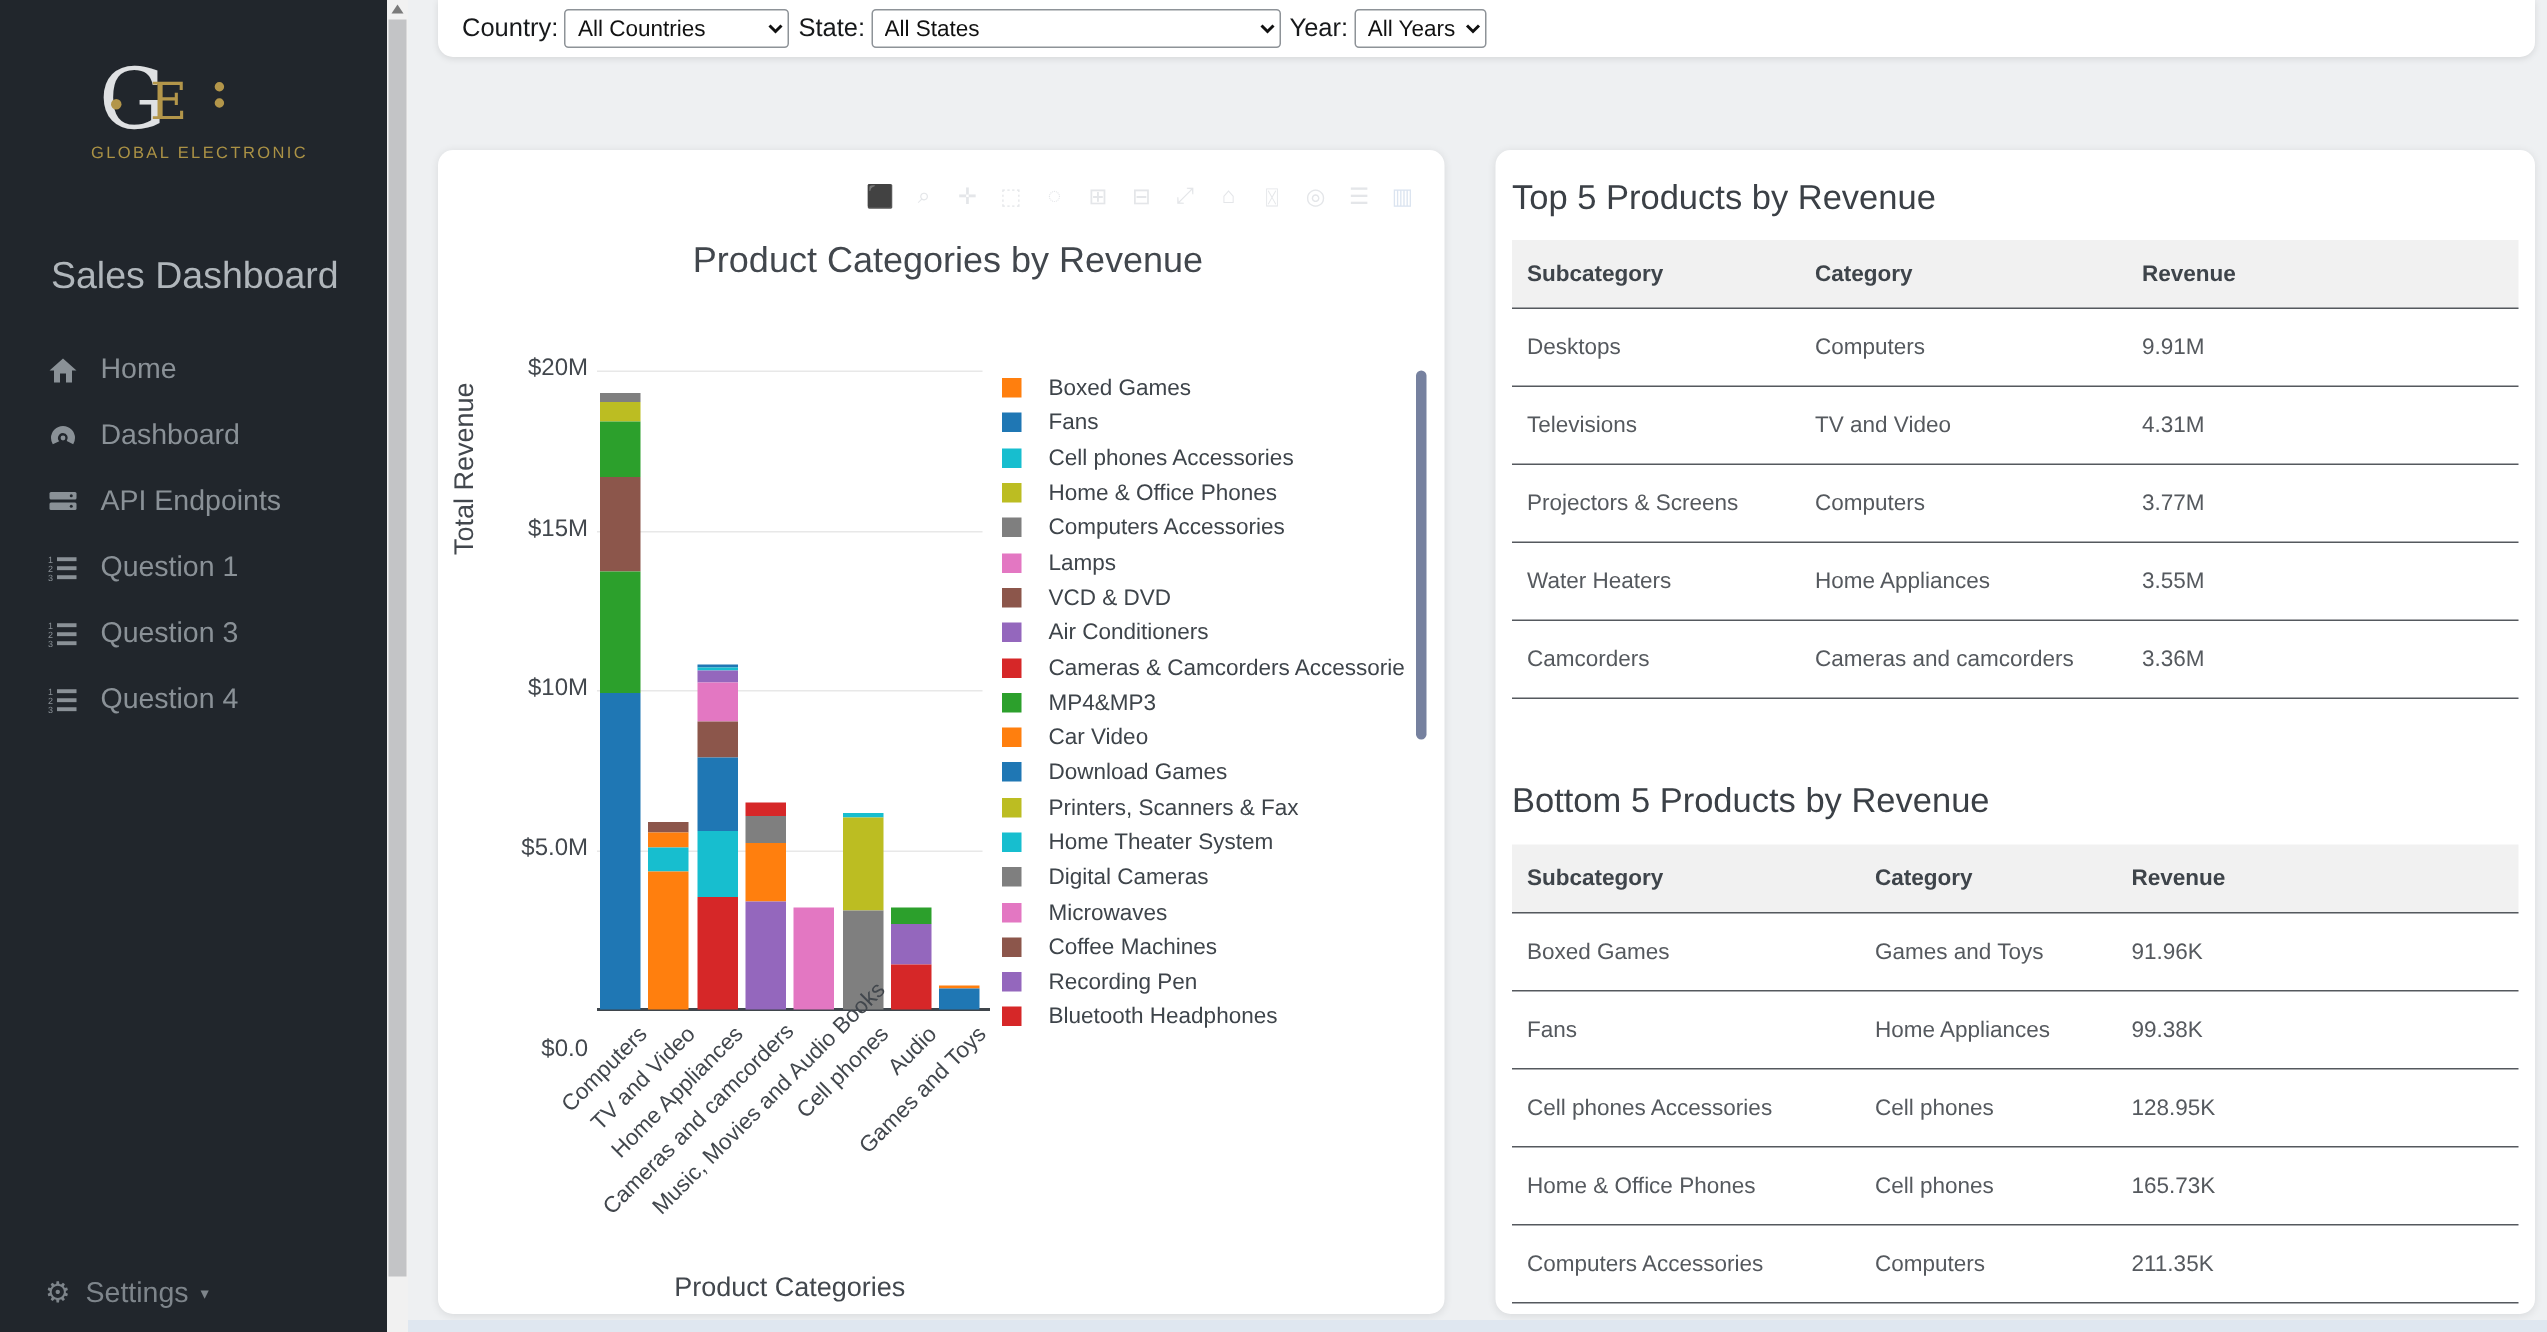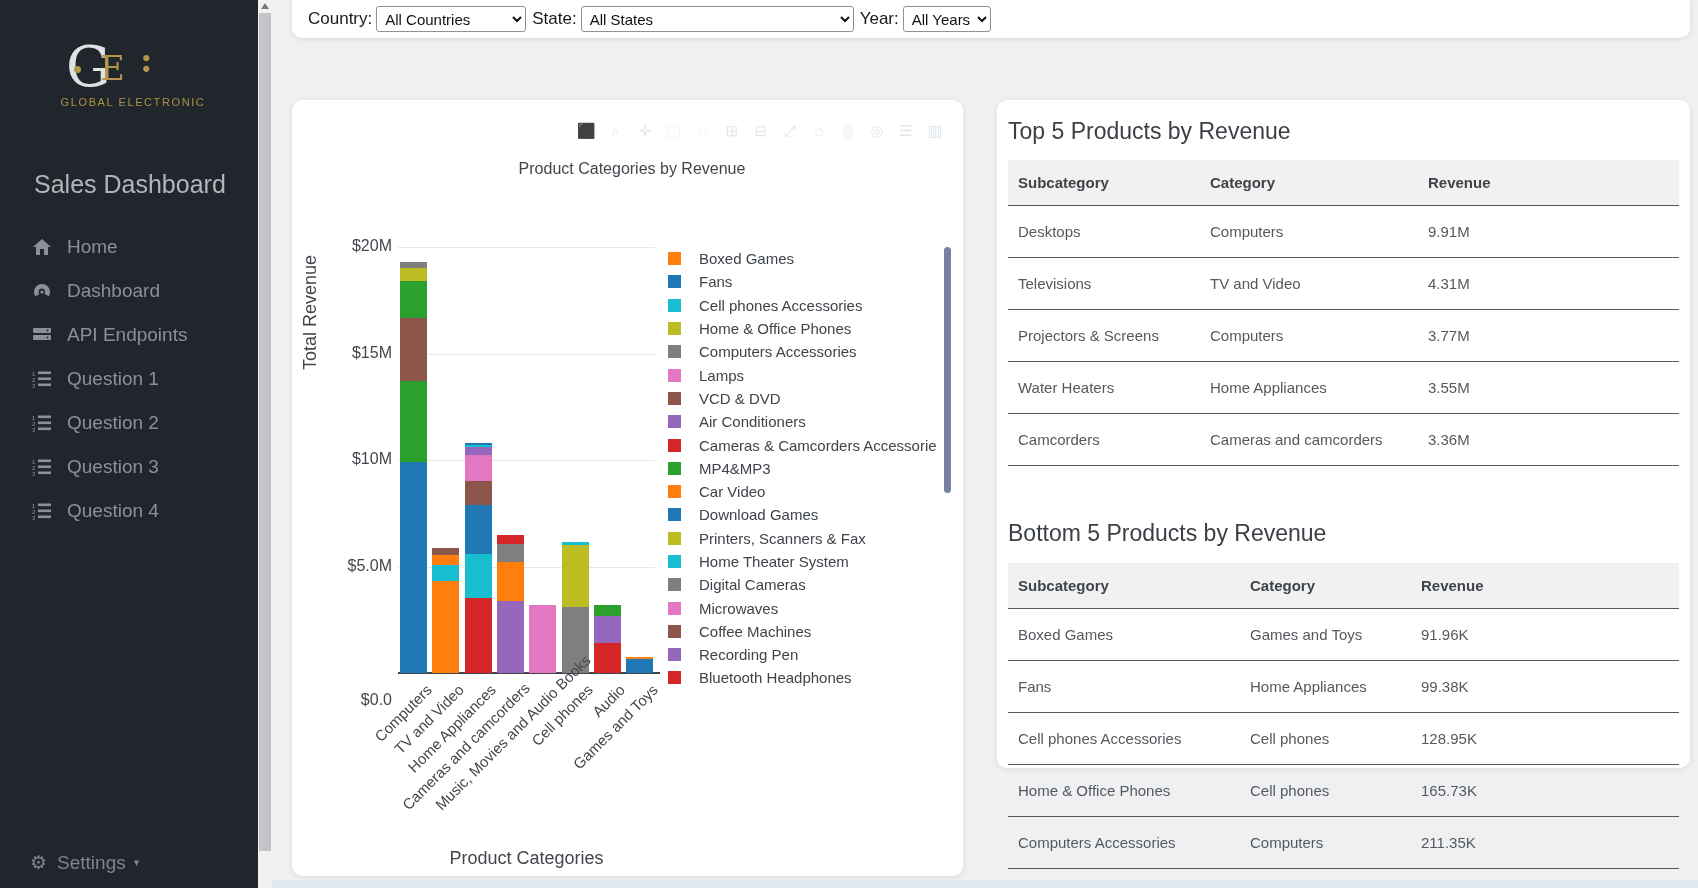--- a/index.html
+++ b/index.html
@@ -50,42 +50,42 @@
     background:#fff; color:#111; padding:0 4px; margin-right:6px; }
   .sel-country { width:150px; } .sel-state { width:273px; } .sel-year { width:88px; }
 
   
   .chart-card { position:absolute; left:20px; top:100px; width:671px; height:776px; background:#fff;
     border-radius:10px; box-shadow:0 1px 6px rgba(0,0,0,.09); }
   .modebar { position:absolute; top:22px; right:18px; display:flex; gap:9px; }
   .modebar span { font-size:15px; color:#e4e6e9; width:20px; text-align:center; cursor:pointer; }
   .modebar span.plotly-logo-icon { color:#dbe4f0; }
   .chart-title { position:absolute; left:120px; top:60px; width:440px; text-align:center;
-    font-size:16px; color:#42474d; }
+    font-size:24px; color:#42474d; }
   .plot { position:absolute; left:106px; top:147px; width:257px; height:426px; }
   .gridline { position:absolute; left:0; width:257px; height:1px; background:#e8e8e8; }
   .baseline { position:absolute; left:0; bottom:-1px; width:262px; height:2px; background:#3f454b; }
   .ytick { position:absolute; text-align:right; width:80px; font-size:16px; color:#42474d; }
   .y-axis-title { position:absolute; left:-62px; top:202px; width:160px; text-align:center;
     font-size:18px; color:#42474d; transform:rotate(-90deg); transform-origin:center; }
   .bar { position:absolute; bottom:0; width:27px; display:flex; flex-direction:column-reverse; }
   .seg { width:100%; }
   .xtick { position:absolute; width:170px; text-align:right; font-size:15px; color:#42474d;
     transform:rotate(-45deg); transform-origin:100% 0; white-space:nowrap; }
   .x-axis-title { position:absolute; left:106px; top:748px; width:257px; text-align:center;
     font-size:18px; color:#42474d; }
   .legend { position:absolute; left:376px; top:147px; width:268px; height:440px; overflow:hidden; }
   .lg-row { display:flex; align-items:center; height:23.3px; cursor:pointer; }
   .lg-swatch { width:13px; height:13px; margin-right:18px; flex:none; }
   .lg-label { font-size:15px; color:#3e444a; white-space:nowrap; }
   .lg-scrollbar { position:absolute; left:652px; top:147px; width:7px; height:246px;
     border-radius:4px; background:#76819f; cursor:pointer; }
 
   
-  .right-card { position:absolute; left:725px; top:100px; width:693px; height:668px; background:#fff;
+  .right-card { position:absolute; left:725px; top:100px; width:693px; height:776px; background:#fff;
     border-radius:10px; box-shadow:0 1px 6px rgba(0,0,0,.09); padding:0 11px; }
   .tbl-title { position:absolute; left:11px; font-size:23px; color:#3b4046; font-weight:500; }
   .t1-title { top:18px; } .t2-title { top:420px; }
   .gtable { position:absolute; left:11px; width:671px; }
   .t1 { top:60px; } .t2 { top:463px; }
   .g-head { display:grid; background:#f1f1f1; height:46px; align-items:center;
     border-bottom:1px solid #55595e; }
   .g-head div { font-size:15px; font-weight:700; color:#3e444a; padding-left:10px; }
   .g-row { display:grid; height:52px; align-items:center; border-bottom:1px solid #55595e; }
   .g-row div { font-size:15px; color:#55595e; padding-left:10px; }
@@ -152,33 +152,20 @@
         <span class="nav-ic">
           <svg width="20" height="18" viewBox="0 0 20 18">
             <text x="0" y="5.5" font-size="6" fill="#8a9197">1</text>
             <text x="0" y="11.5" font-size="6" fill="#8a9197">2</text>
             <text x="0" y="17.5" font-size="6" fill="#8a9197">3</text>
             <rect x="6" y="1.5" width="13" height="2.6" fill="#8a9197"></rect>
             <rect x="6" y="7.5" width="13" height="2.6" fill="#8a9197"></rect>
             <rect x="6" y="13.5" width="13" height="2.6" fill="#8a9197"></rect>
           </svg>
         </span>
-        <span>Question 2</span>
-      </div>
-      <div class="nav-item">
-        <span class="nav-ic">
-          <svg width="20" height="18" viewBox="0 0 20 18">
-            <text x="0" y="5.5" font-size="6" fill="#8a9197">1</text>
-            <text x="0" y="11.5" font-size="6" fill="#8a9197">2</text>
-            <text x="0" y="17.5" font-size="6" fill="#8a9197">3</text>
-            <rect x="6" y="1.5" width="13" height="2.6" fill="#8a9197"></rect>
-            <rect x="6" y="7.5" width="13" height="2.6" fill="#8a9197"></rect>
-            <rect x="6" y="13.5" width="13" height="2.6" fill="#8a9197"></rect>
-          </svg>
-        </span>
         <span>Question 3</span>
       </div>
       <div class="nav-item">
         <span class="nav-ic">
           <svg width="20" height="18" viewBox="0 0 20 18">
             <text x="0" y="5.5" font-size="6" fill="#8a9197">1</text>
             <text x="0" y="11.5" font-size="6" fill="#8a9197">2</text>
             <text x="0" y="17.5" font-size="6" fill="#8a9197">3</text>
             <rect x="6" y="1.5" width="13" height="2.6" fill="#8a9197"></rect>
             <rect x="6" y="7.5" width="13" height="2.6" fill="#8a9197"></rect>

